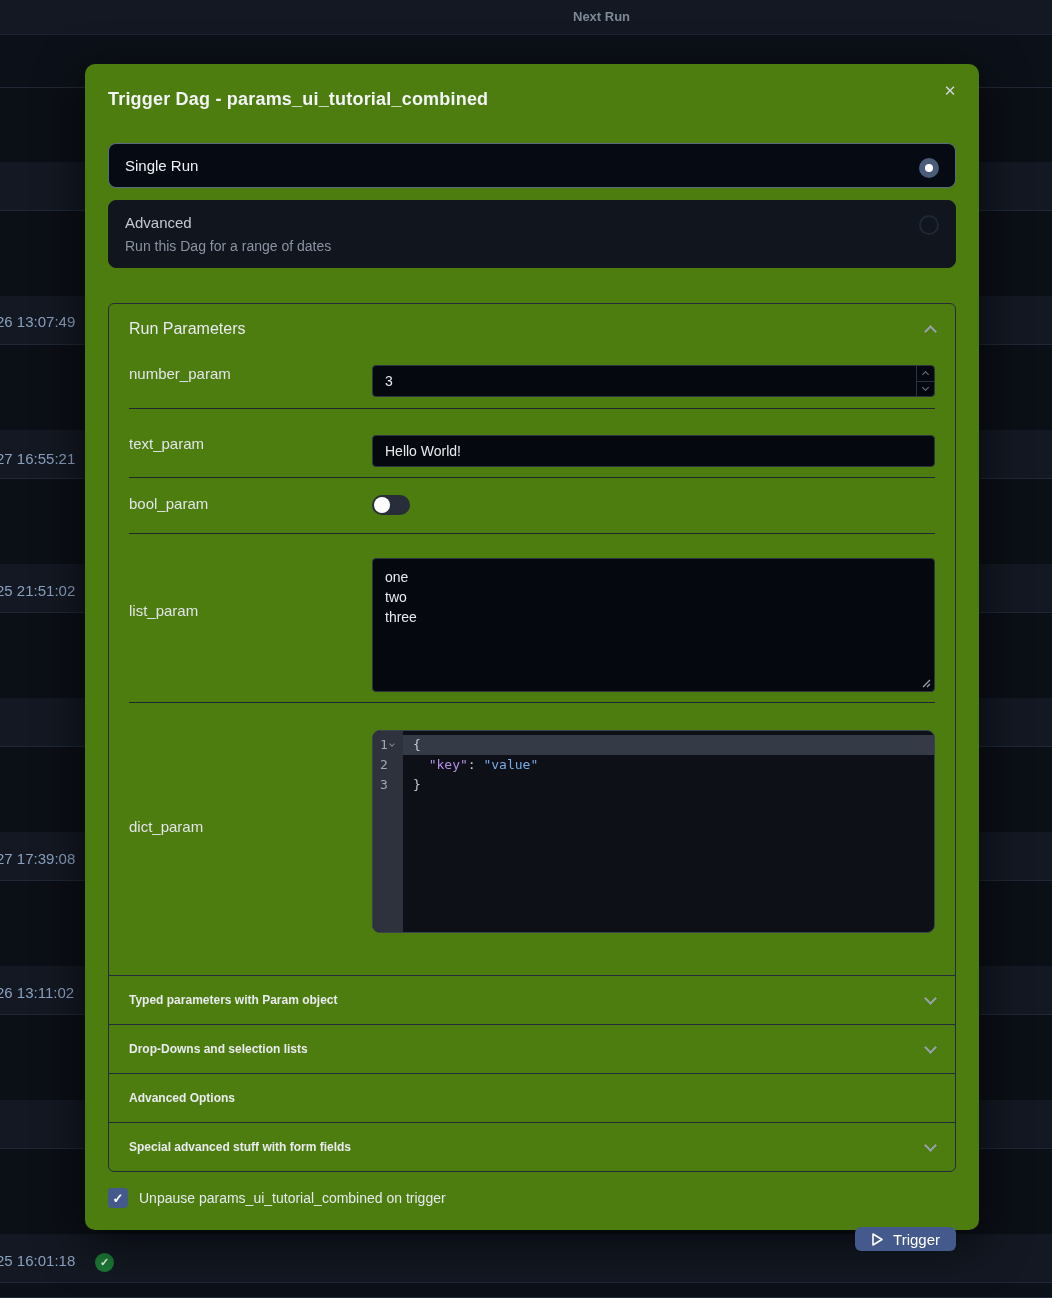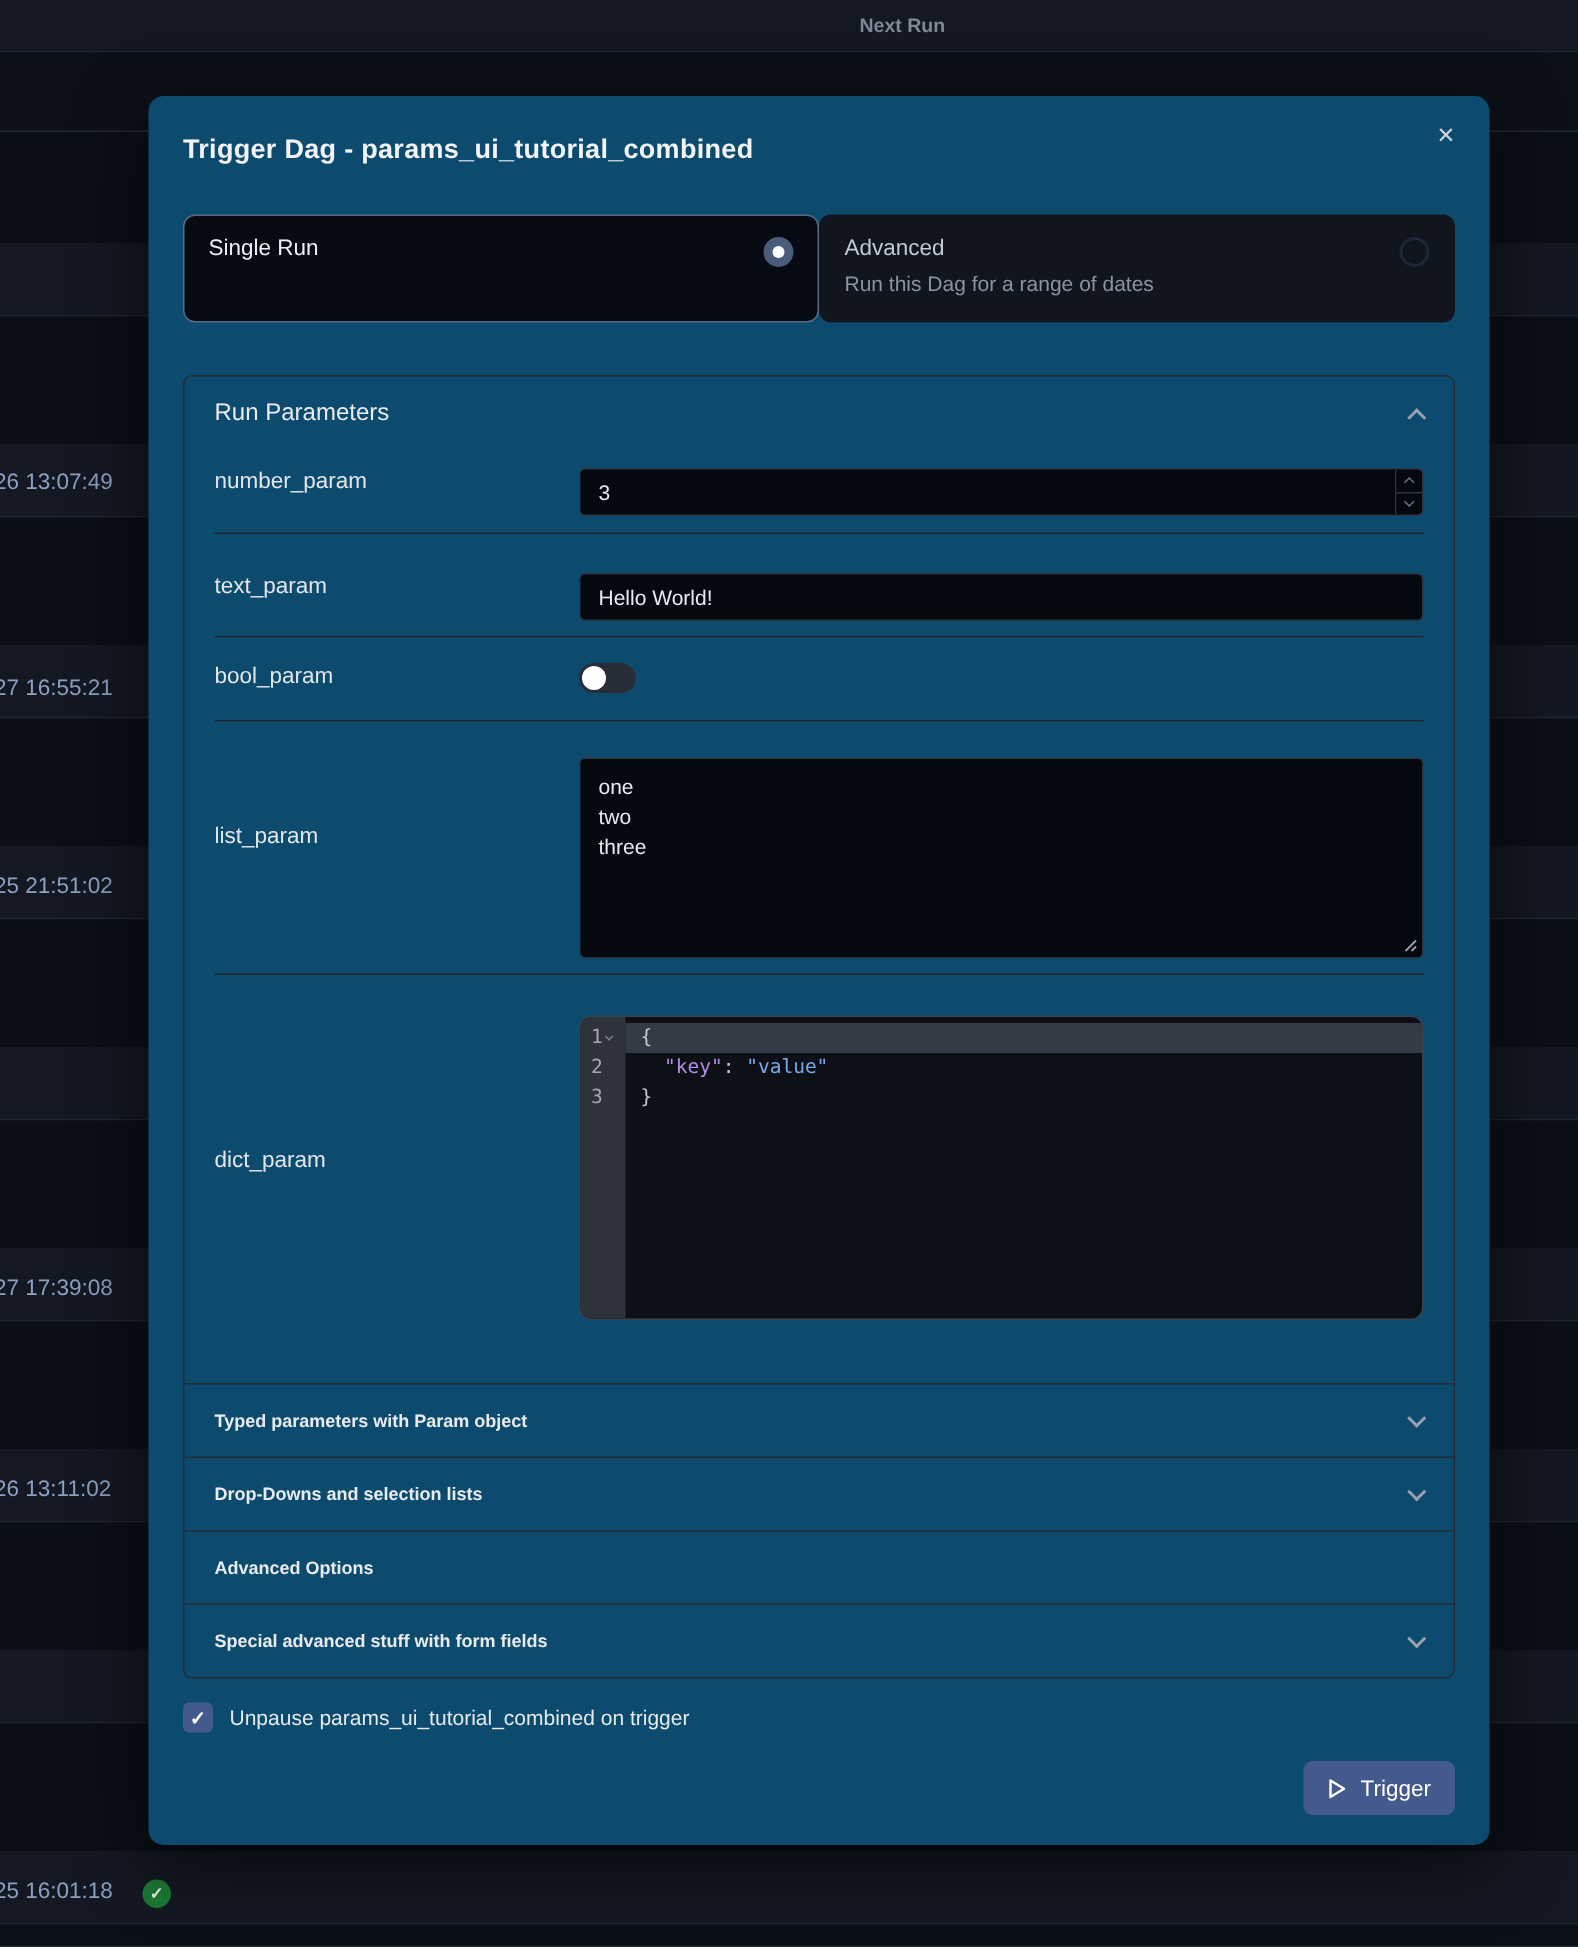--- a/index.html
+++ b/index.html
@@ -36,38 +36,38 @@
   .success-badge {
     position:absolute; left:95px; top:1253px; z-index:2;
     width:19px; height:19px; border-radius:50%;
     background:#1c7a34; color:#e9f3ea;
     font-size:11px; font-weight:bold;
     display:flex; align-items:center; justify-content:center;
   }
 
   
   .modal {
-    position:absolute; left:99px; top:64px; z-index:10;
+    position:absolute; left:85px; top:64px; z-index:10;
     width:894px; height:1166px;
-    background:#0c4a6e; border-radius:10px;
+    background:#4d7c0f; border-radius:10px;
     box-shadow:0 12px 48px rgba(0,0,0,.65);
     padding:25px 23px 24px;
   }
   .modal-title {
     font-size:18px; font-weight:700; color:#f2f4f7; letter-spacing:.2px;
   }
   .close-btn {
     position:absolute; right:16px; top:14px;
     width:26px; height:26px; border:none; background:transparent;
     color:#cfd3d8; font-size:15px; line-height:26px; text-align:center;
     cursor:pointer; font-family:"Liberation Sans",sans-serif;
   }
 
   
-  .cards { display:flex; gap:0; margin-top:33px; }
+  .cards { display:flex; gap:12px; margin-top:33px;flex-direction:column; }
   .card {
     flex:1; height:72px; border-radius:8px; padding:13px 16px;
     position:relative;
   }
   .card.selected { background:#060a12; border:1px solid #5a6a84; }
   .card.unselected { background:#10151e; border:1px solid #121722; }
   .card-title { font-size:15px; color:#eef0f3; }
   .card.unselected .card-title { color:#c3c9d2; }
   .card-desc { font-size:14px; margin-top:7px; color:#a6aeb9; }
   .card.unselected .card-desc { color:#8b93a0; }
@@ -174,21 +174,21 @@
   
   .check-row { margin-top:16px; display:flex; align-items:center; gap:11px; }
   .checkbox {
     width:20px; height:20px; border-radius:4px; background:#44598c;
     color:#ffffff; font-size:13px; font-weight:bold;
     display:flex; align-items:center; justify-content:center; cursor:pointer;
   }
   .check-label { font-size:14px; color:#e6e9ed; }
   .footer { margin-top:19px; display:flex; justify-content:flex-end; }
   .trigger-btn {
-    height:36px; padding:0 16px; background:#44598c; border:none;
+    height:24px; padding:0 16px; background:#44598c; border:none;
     border-radius:6px; color:#ffffff; font-size:15px;
     display:flex; align-items:center; gap:9px; cursor:pointer;
     font-family:"Liberation Sans",sans-serif;
   }
 </style>
 </head>
 <body>
 
 <div class="backdrop">
   <div class="top-band">

